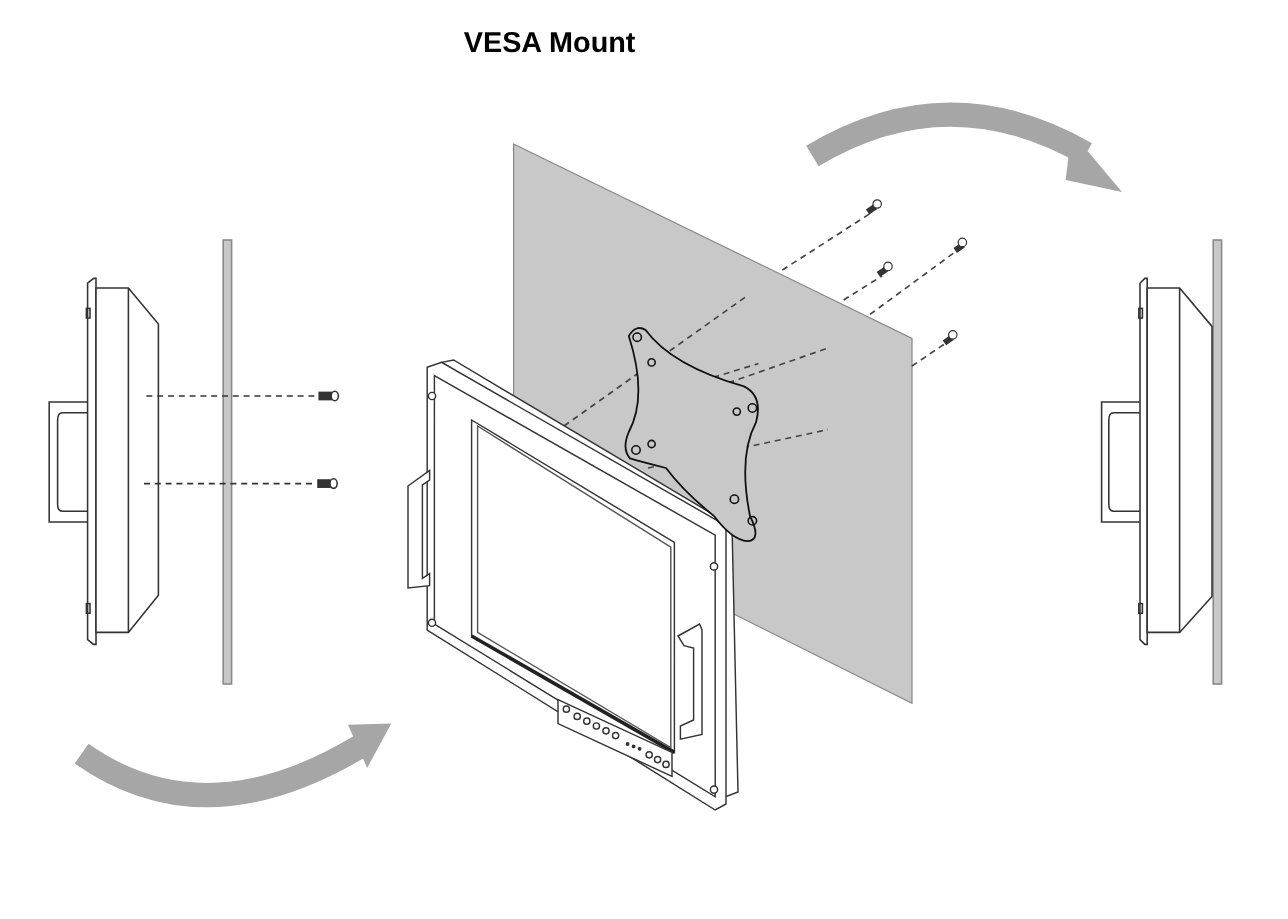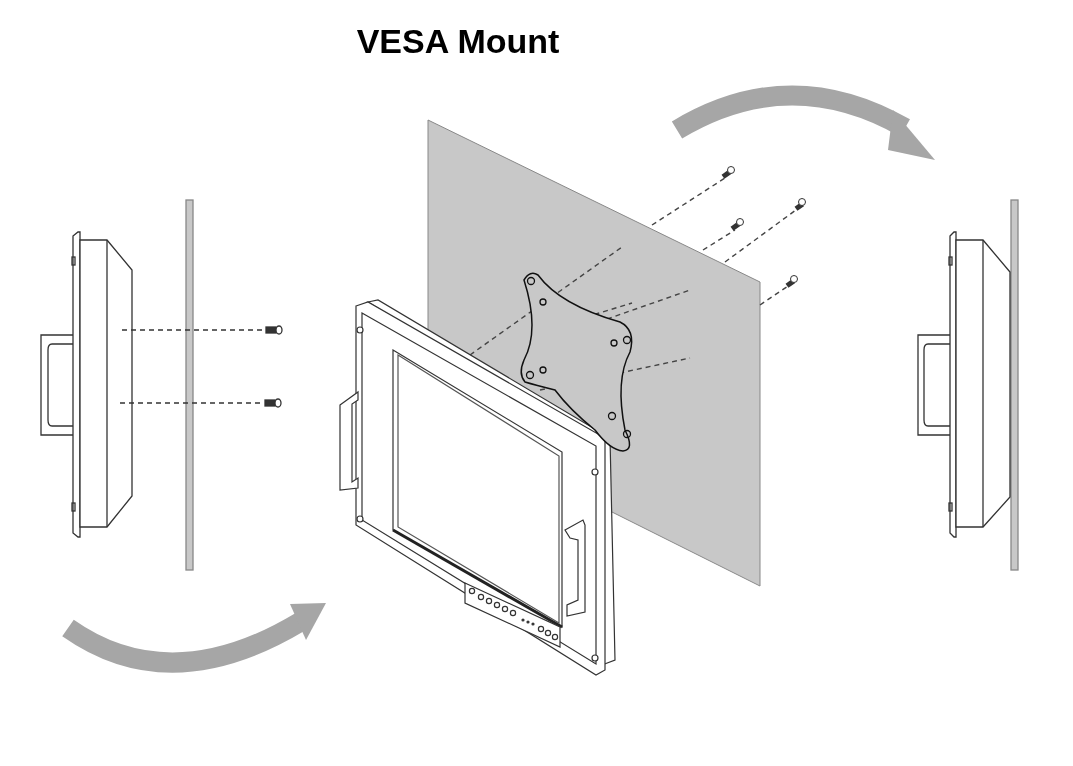--- a/index.html
+++ b/index.html
@@ -1,17 +1,17 @@
 <!DOCTYPE html>
 <html><head>
 <meta charset="utf-8">
 <style>
   html, body { margin:0; padding:0; background:#ffffff; }
   body { width:1073px; height:766px; position:relative; overflow:hidden; font-family:"Liberation Sans", sans-serif; }
-  #title { position:absolute; left:0; top:22px; width:916px; text-align:center; font-weight:bold; font-size:34px; color:#000; font-family:"Liberation Sans", sans-serif; }
+  #title { position:absolute; left:0; top:22px; width:916px; text-align:center; font-weight:bold; font-size:24px; color:#000; font-family:"Liberation Sans", sans-serif; }
   svg { position:absolute; left:0; top:0; }
 </style>
 </head>
 <body>
 
 <div id="title">VESA Mount</div>
 
 <svg width="1073" height="766" viewBox="0 0 1073 766">
   <defs>
     <marker id="ah" viewBox="0 0 10 10" refX="5" refY="5" markerWidth="3" markerHeight="3" orient="auto">

